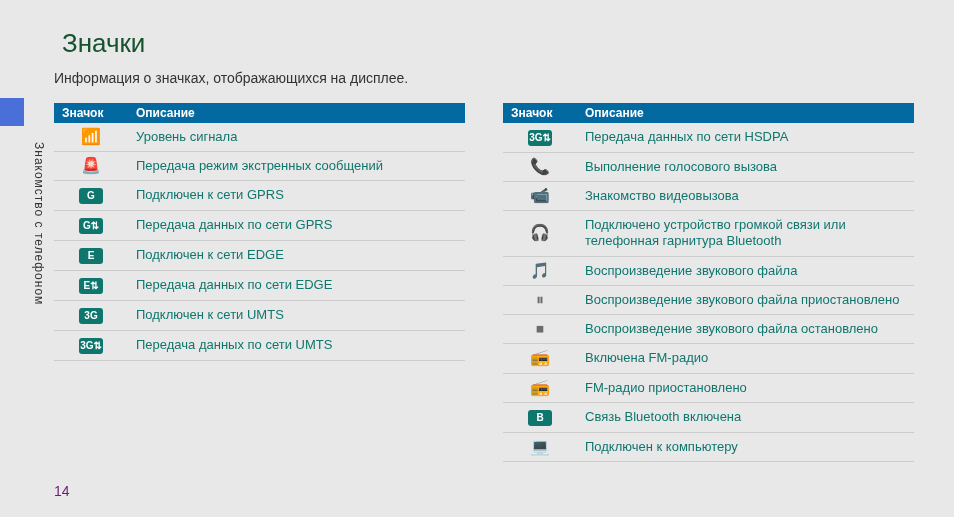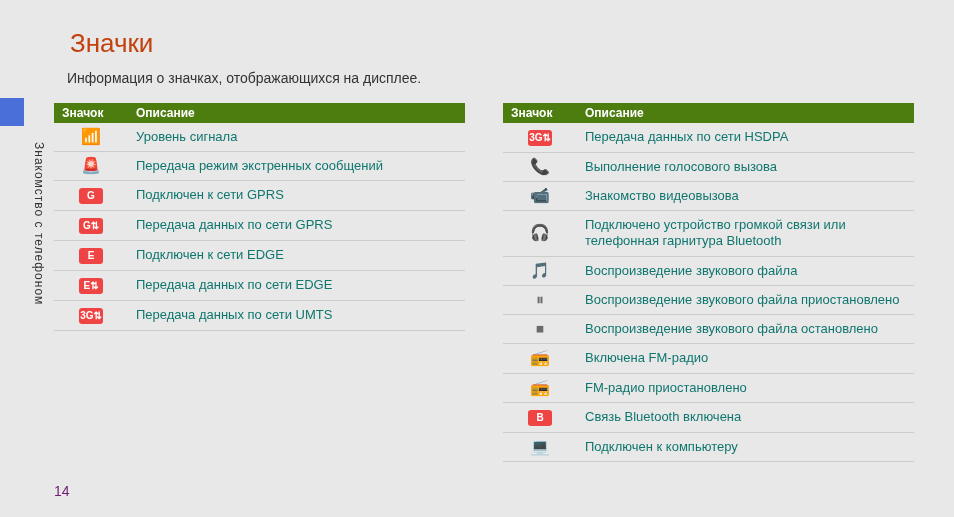--- a/index.html
+++ b/index.html
@@ -35,43 +35,43 @@
   .page {
     position: absolute;
     left: 54px;
     top: 10px;
     right: 40px;
     bottom: 10px;
   }
   h1 {
     font-size: 26px;
     font-weight: normal;
-    margin: 18px 0 10px 16px;
-    color: #c2410c;
+    margin: 18px 0 10px 8px;
+    color: #14532d;
   }
   .intro {
     font-size: 14px;
     color: #333;
-    margin: 0 0 14px 13px;
+    margin: 0 0 14px 0;
     line-height: 1.4;
     max-width: 380px;
   }
   .columns {
     display: flex;
     gap: 38px;
   }
   .col {
     flex: 1;
   }
   table {
     border-collapse: collapse;
     width: 100%;
   }
   thead tr {
-    background: #4d7c0f;
+    background: #0369a1;
     color: #fff;
   }
   thead th {
     text-align: left;
     font-weight: bold;
     font-size: 12px;
     padding: 3px 8px;
   }
   thead th.ic { width: 58px; }
   tbody tr { border-bottom: 1px solid #ccc; }
@@ -85,21 +85,21 @@
   }
   tbody td.desc {
     color: #0f766e;
     font-size: 13px;
     line-height: 1.25;
   }
   .glyph {
     display: inline-block;
     width: 24px;
     height: 16px;
-    background: #ef4444;
+    background: #0f766e;
     border-radius: 3px;
     color: #fff;
     font-size: 10px;
     line-height: 16px;
     text-align: center;
     font-weight: bold;
     font-family: Arial, sans-serif;
   }
   .glyph.plain {
     background: transparent;
@@ -153,20 +153,24 @@
             </tr>
             <tr>
               <td class="ic"><span class="glyph">E</span></td>
               <td class="desc">Подключен к сети EDGE</td>
             </tr>
             <tr>
               <td class="ic"><span class="glyph">E⇅</span></td>
               <td class="desc">Передача данных по сети EDGE</td>
             </tr>
             <tr>
+              <td class="ic"><span class="glyph">3G</span></td>
+              <td class="desc">Подключен к сети UMTS</td>
+            </tr>
+            <tr>
               <td class="ic"><span class="glyph">3G⇅</span></td>
               <td class="desc">Передача данных по сети UMTS</td>
             </tr>
           </tbody>
       </table>
     </div>
 
     <div class="col">
       <table>
         <thead>

